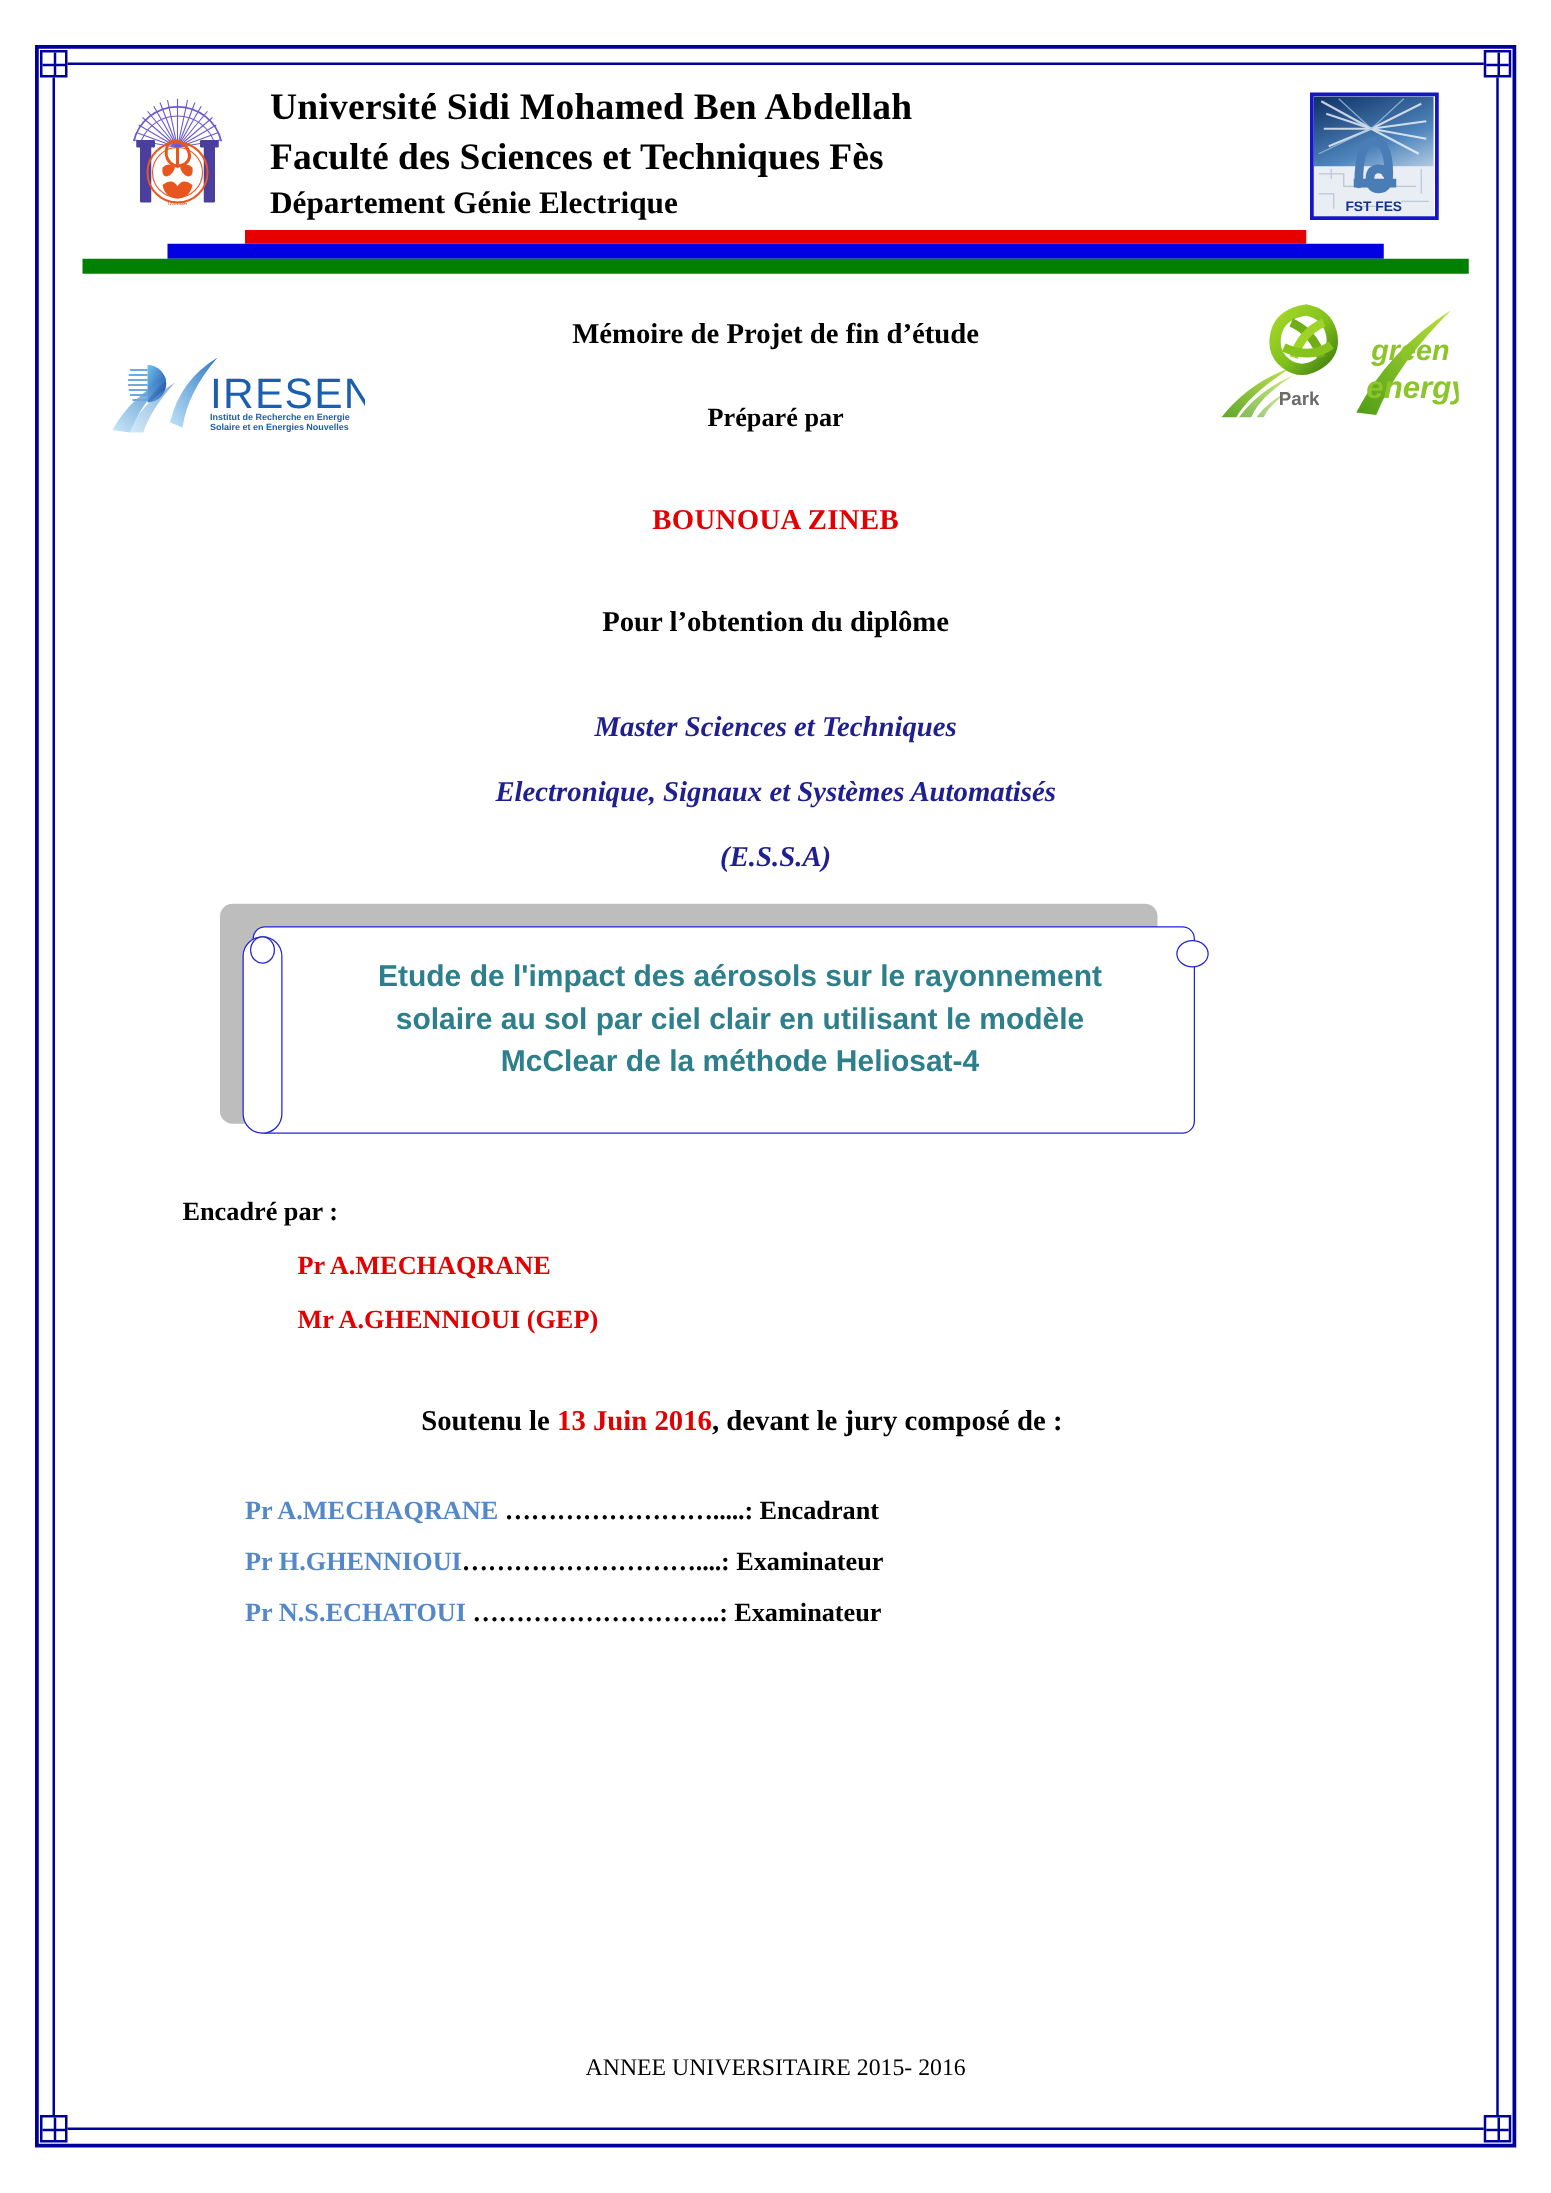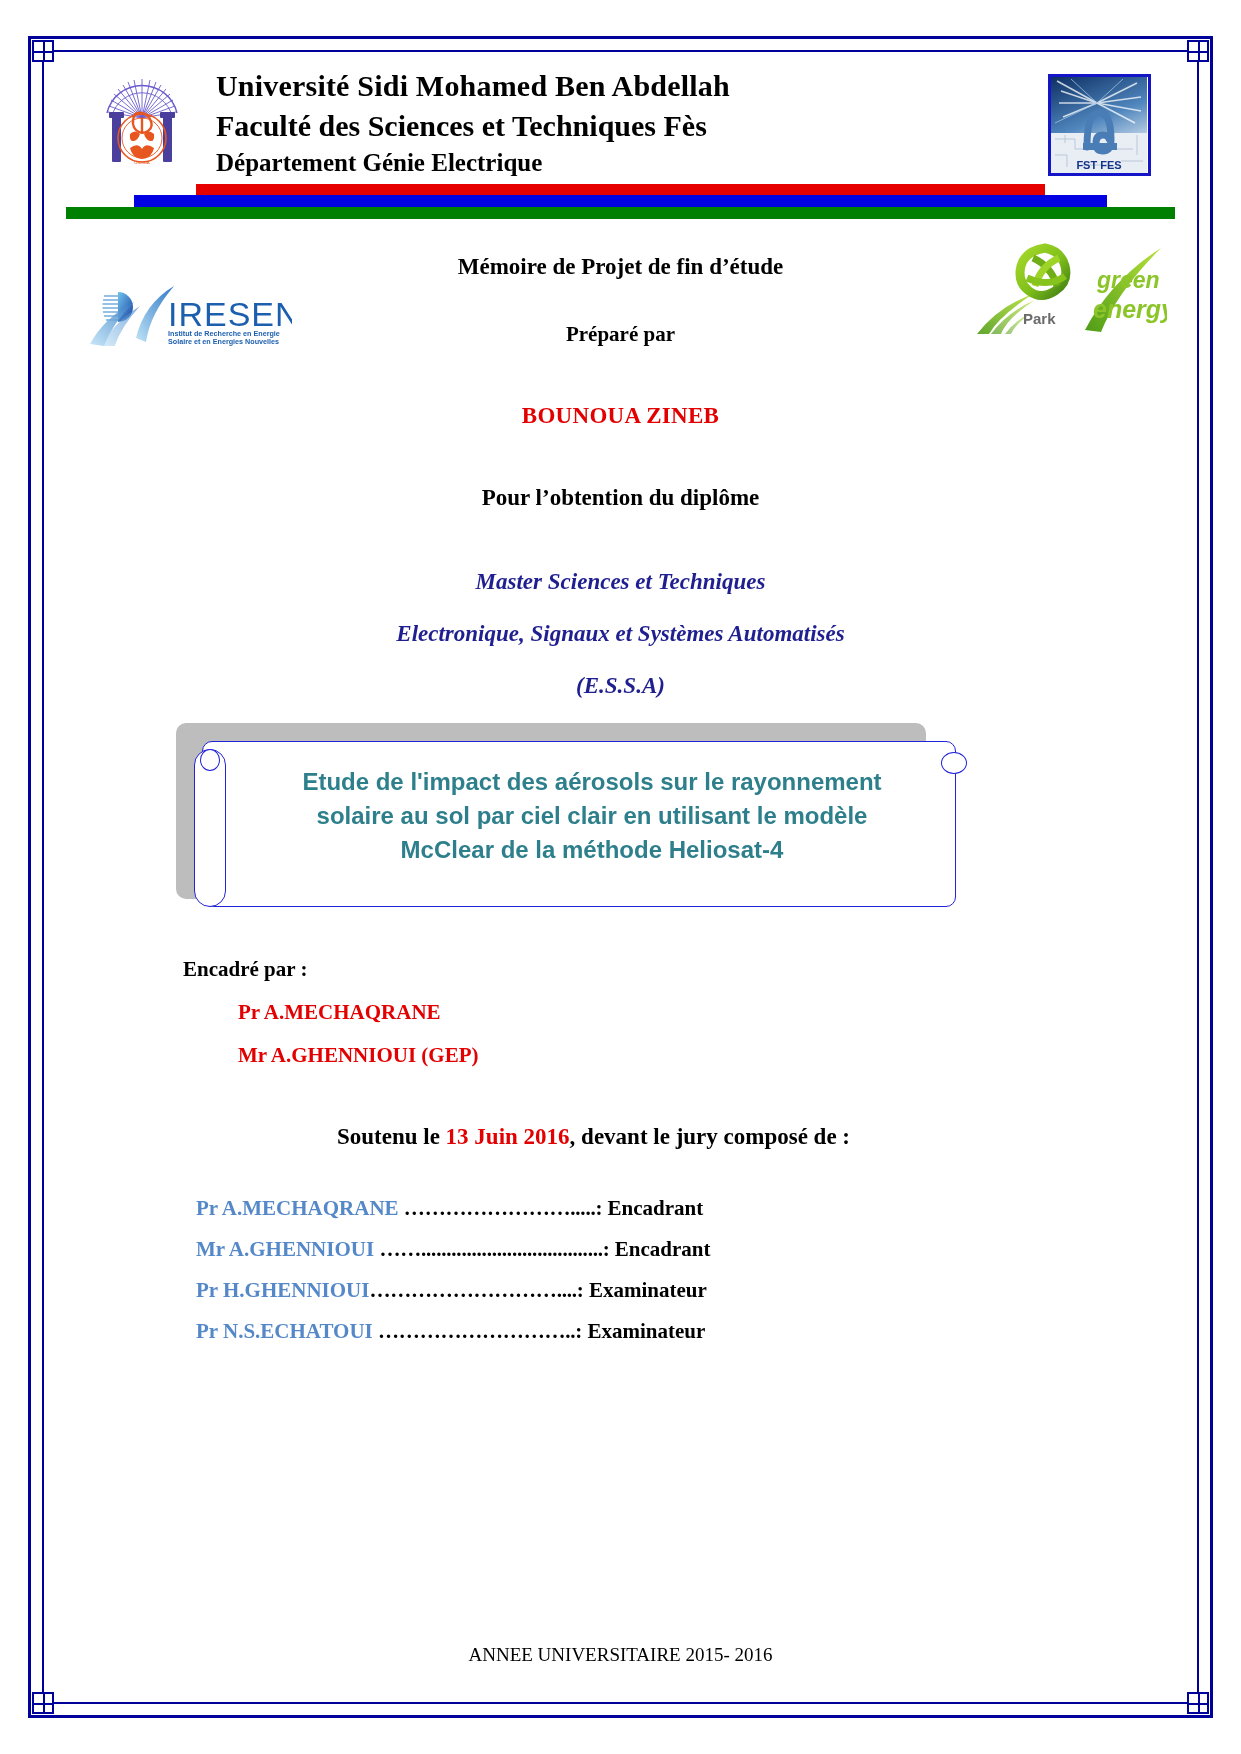--- a/index.html
+++ b/index.html
@@ -210,21 +210,21 @@
     font-family: Liberation Sans, sans-serif;
     font-weight: bold;
     font-size: 24px;
     line-height: 1.42;
     color: #2e7f8c;
   }
 
   
   .encadre-block { margin-top: 34px; padding-left: 100px; }
   .encadre-label {
-    font-size: 21px; font-weight: bold; color: #000; margin-left: 37px;
+    font-size: 21px; font-weight: bold; color: #000;
   }
   .encadre-name {
     font-size: 21px; font-weight: bold; color: #e30000;
     padding-left: 92px; padding-top: 18px;
   }
 
   
   .soutenu {
     text-align: center;
     font-size: 23px;
@@ -482,23 +482,20 @@
 
   <div class="soutenu">
     <span>Soutenu le </span><span class="date">13 Juin 2016</span><span>, devant le jury composé de :</span>
   </div>
 
   <div class="jury">
     <div class="jury-row">
       <span class="jury-name">Pr  A.MECHAQRANE </span><span class="jury-dots">…………………….....:</span><span class="jury-role"> Encadrant</span>
     </div>
     <div class="jury-row">
-      <span class="jury-name">Mr A.GHENNIOUI </span><span class="jury-dots">……....................................:</span><span class="jury-role"> Encadrant</span>
-    </div>
-    <div class="jury-row">
       <span class="jury-name">Pr  H.GHENNIOUI</span><span class="jury-dots">………………………....:</span><span class="jury-role"> Examinateur</span>
     </div>
     <div class="jury-row">
       <span class="jury-name">Pr  N.S.ECHATOUI </span><span class="jury-dots">………………………..:</span><span class="jury-role"> Examinateur</span>
     </div>
   </div>
 
   <div class="footer">ANNEE UNIVERSITAIRE 2015- 2016</div>
 
 </div>

